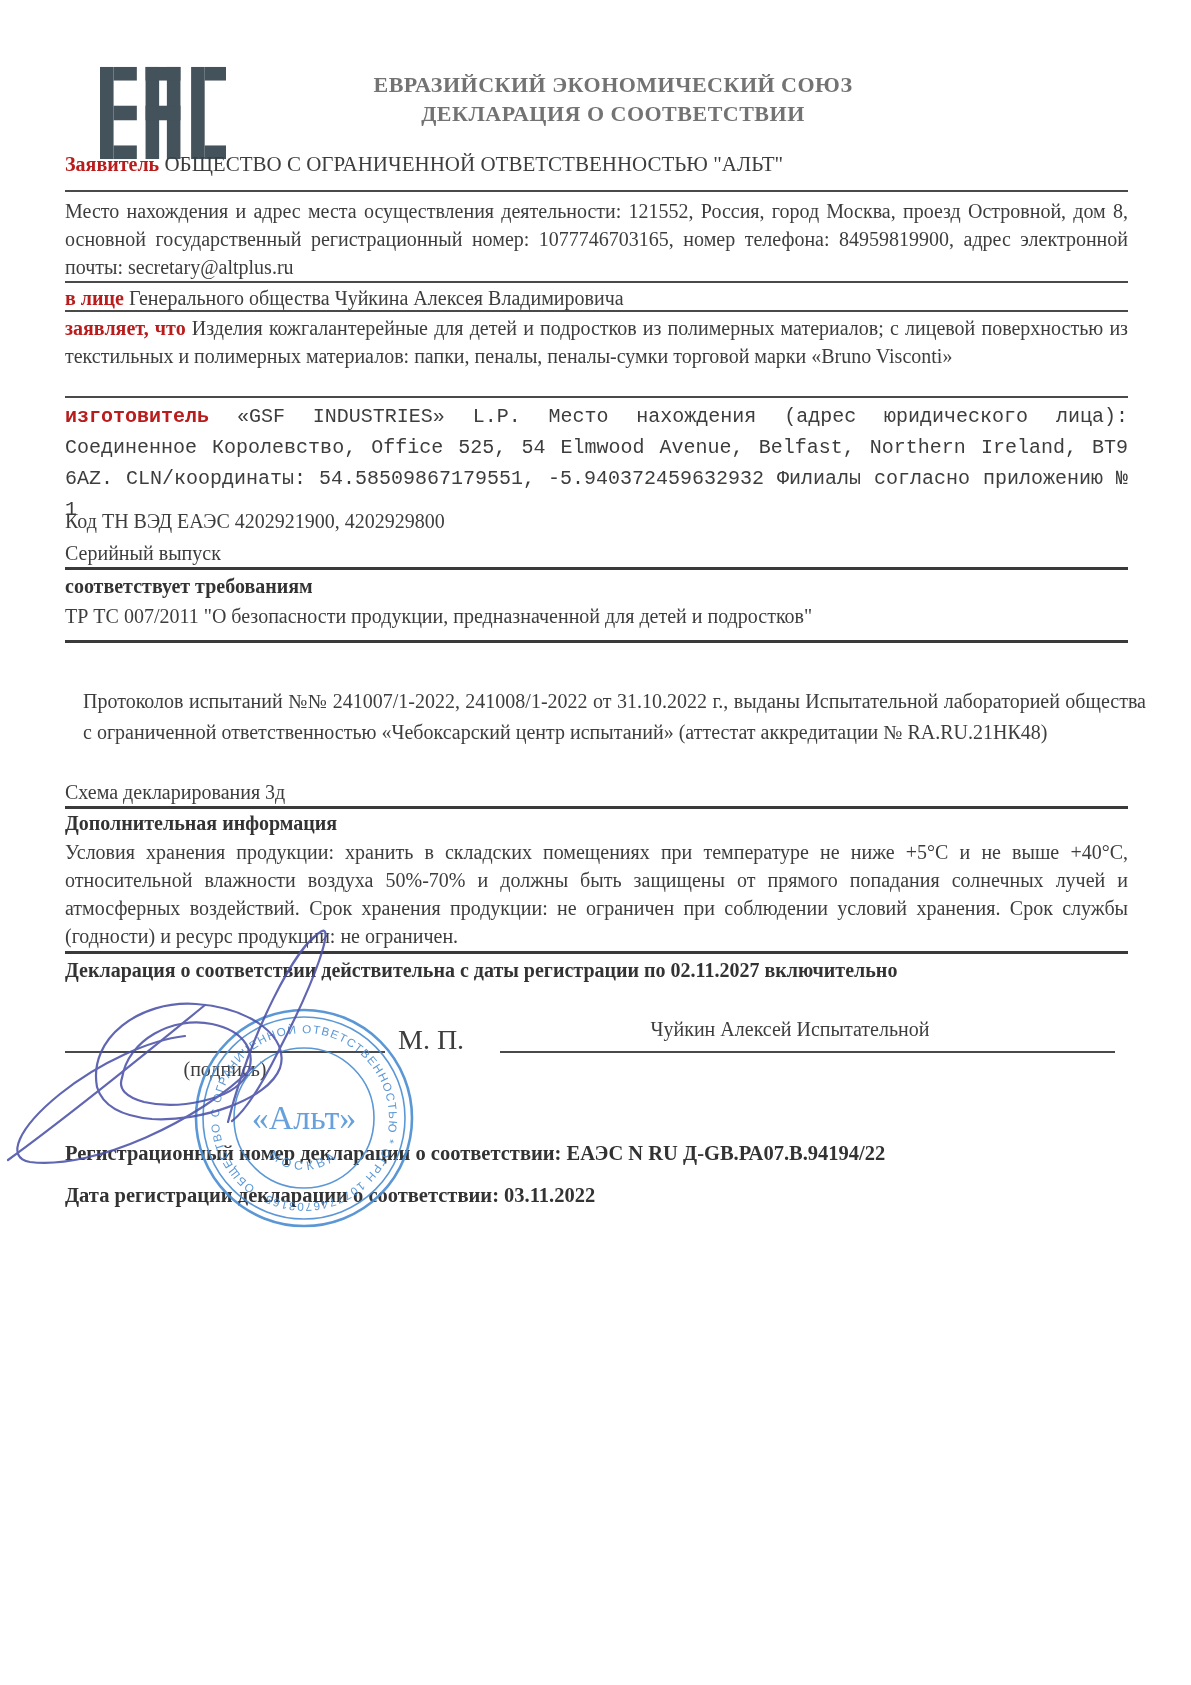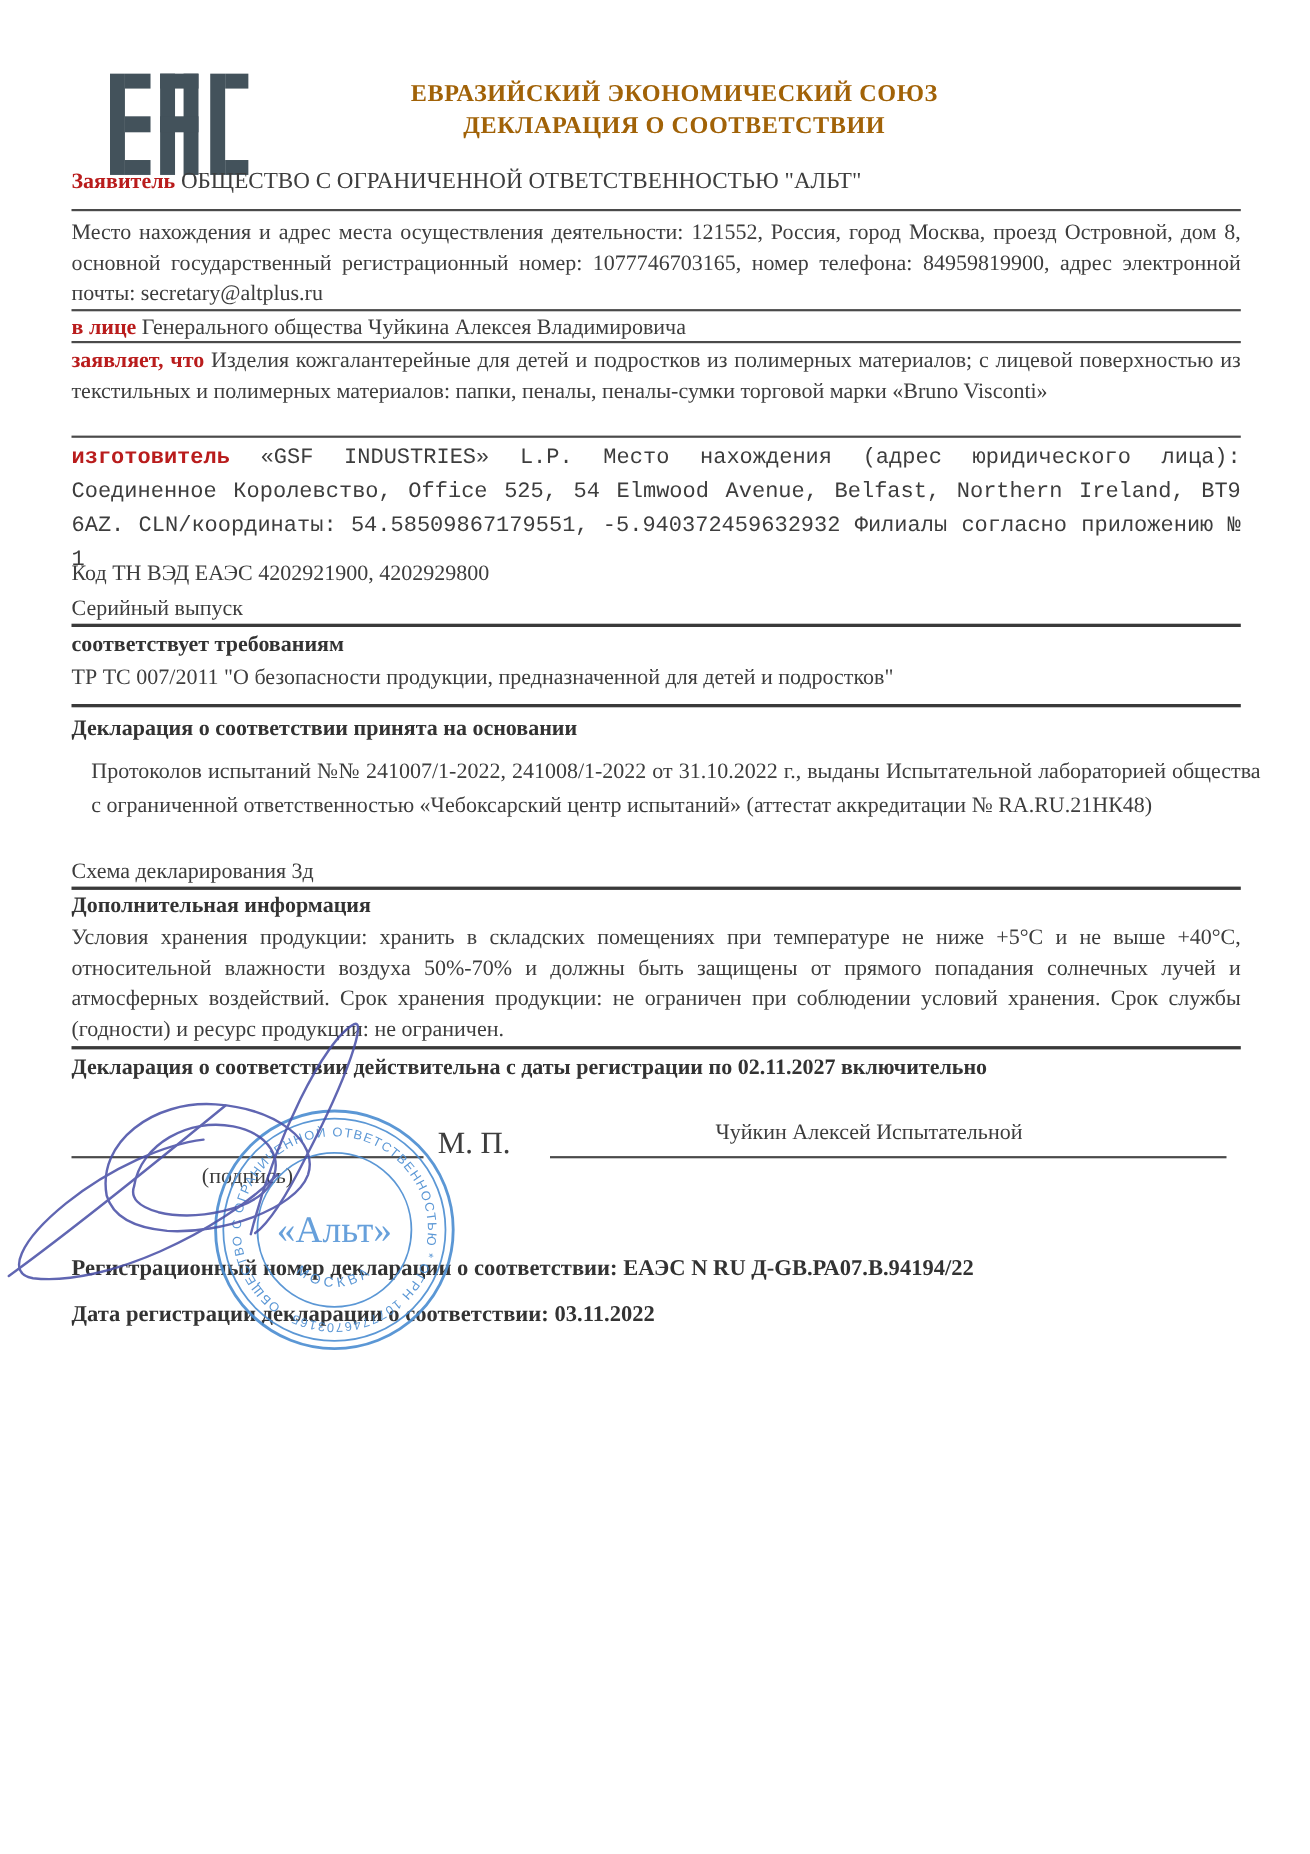--- a/index.html
+++ b/index.html
@@ -14,21 +14,21 @@
   .abs{position:absolute;}
   .col{left:65px;width:1063px;}
   .para{text-align:justify;font-size:20px;line-height:28px;}
   .para.wide{line-height:31px;}
   .lead{font-weight:bold;color:#b91c1c;}
   .line20{font-size:20px;line-height:26px;}
   .caps-row{font-size:21px;line-height:26px;}
   .bold{font-weight:bold;color:#333;}
   .rule{height:2px;background:#4a4a4a;}
   .rule.thick{height:3px;background:#3a3a3a;}
-  .titleblock{text-align:center;font-weight:bold;color:#a16207;}
+  .titleblock{text-align:center;font-weight:bold;color:#737373;}
   .title-line{font-size:22px;line-height:29px;letter-spacing:0.5px;}
   .sigline{height:2px;background:#4a4a4a;}
   .sig-caption{font-size:20px;text-align:center;}
   .sig-name{font-size:20px;text-align:center;}
   .mp{font-size:28px;}
   .regline{font-size:20.5px;font-weight:bold;color:#333;}
   svg{display:block;}
 </style>
 </head>
 <body>
@@ -94,21 +94,20 @@
   <div class="abs col line20" style="top:508px;">Код ТН ВЭД ЕАЭС 4202921900, 4202929800</div>
   <div class="abs col line20" style="top:540px;">Серийный выпуск</div>
 
   <div class="abs col rule thick" style="top:567px;"></div>
 
   <div class="abs col line20 bold" style="top:573px;">соответствует требованиям</div>
   <div class="abs col line20" style="top:603px;">ТР ТС 007/2011 "О безопасности продукции, предназначенной для детей и подростков"</div>
 
   <div class="abs col rule thick" style="top:640px;"></div>
 
-  <div class="abs col line20 bold" style="top:649px;">Декларация о соответствии принята на основании</div>
   <div class="abs col para wide" style="top:686px;margin-left:18px;">Протоколов испытаний №№ 241007/1-2022, 241008/1-2022 от 31.10.2022 г., выданы Испытательной лабораторией общества с ограниченной ответственностью «Чебоксарский центр испытаний» (аттестат аккредитации № RA.RU.21НК48)</div>
   <div class="abs col line20" style="top:779px;">Схема декларирования 3д</div>
 
   <div class="abs col rule thick" style="top:806px;"></div>
 
   <div class="abs col line20 bold" style="top:810px;">Дополнительная информация</div>
   <div class="abs col para" style="top:838px;">Условия хранения продукции: хранить в складских помещениях при температуре не ниже +5°С и не выше +40°С, относительной влажности воздуха 50%-70% и должны быть защищены от прямого попадания солнечных лучей и атмосферных воздействий. Срок хранения продукции: не ограничен при соблюдении условий хранения. Срок службы (годности) и ресурс продукции: не ограничен.</div>
 
   <div class="abs col rule thick" style="top:951px;"></div>
 

